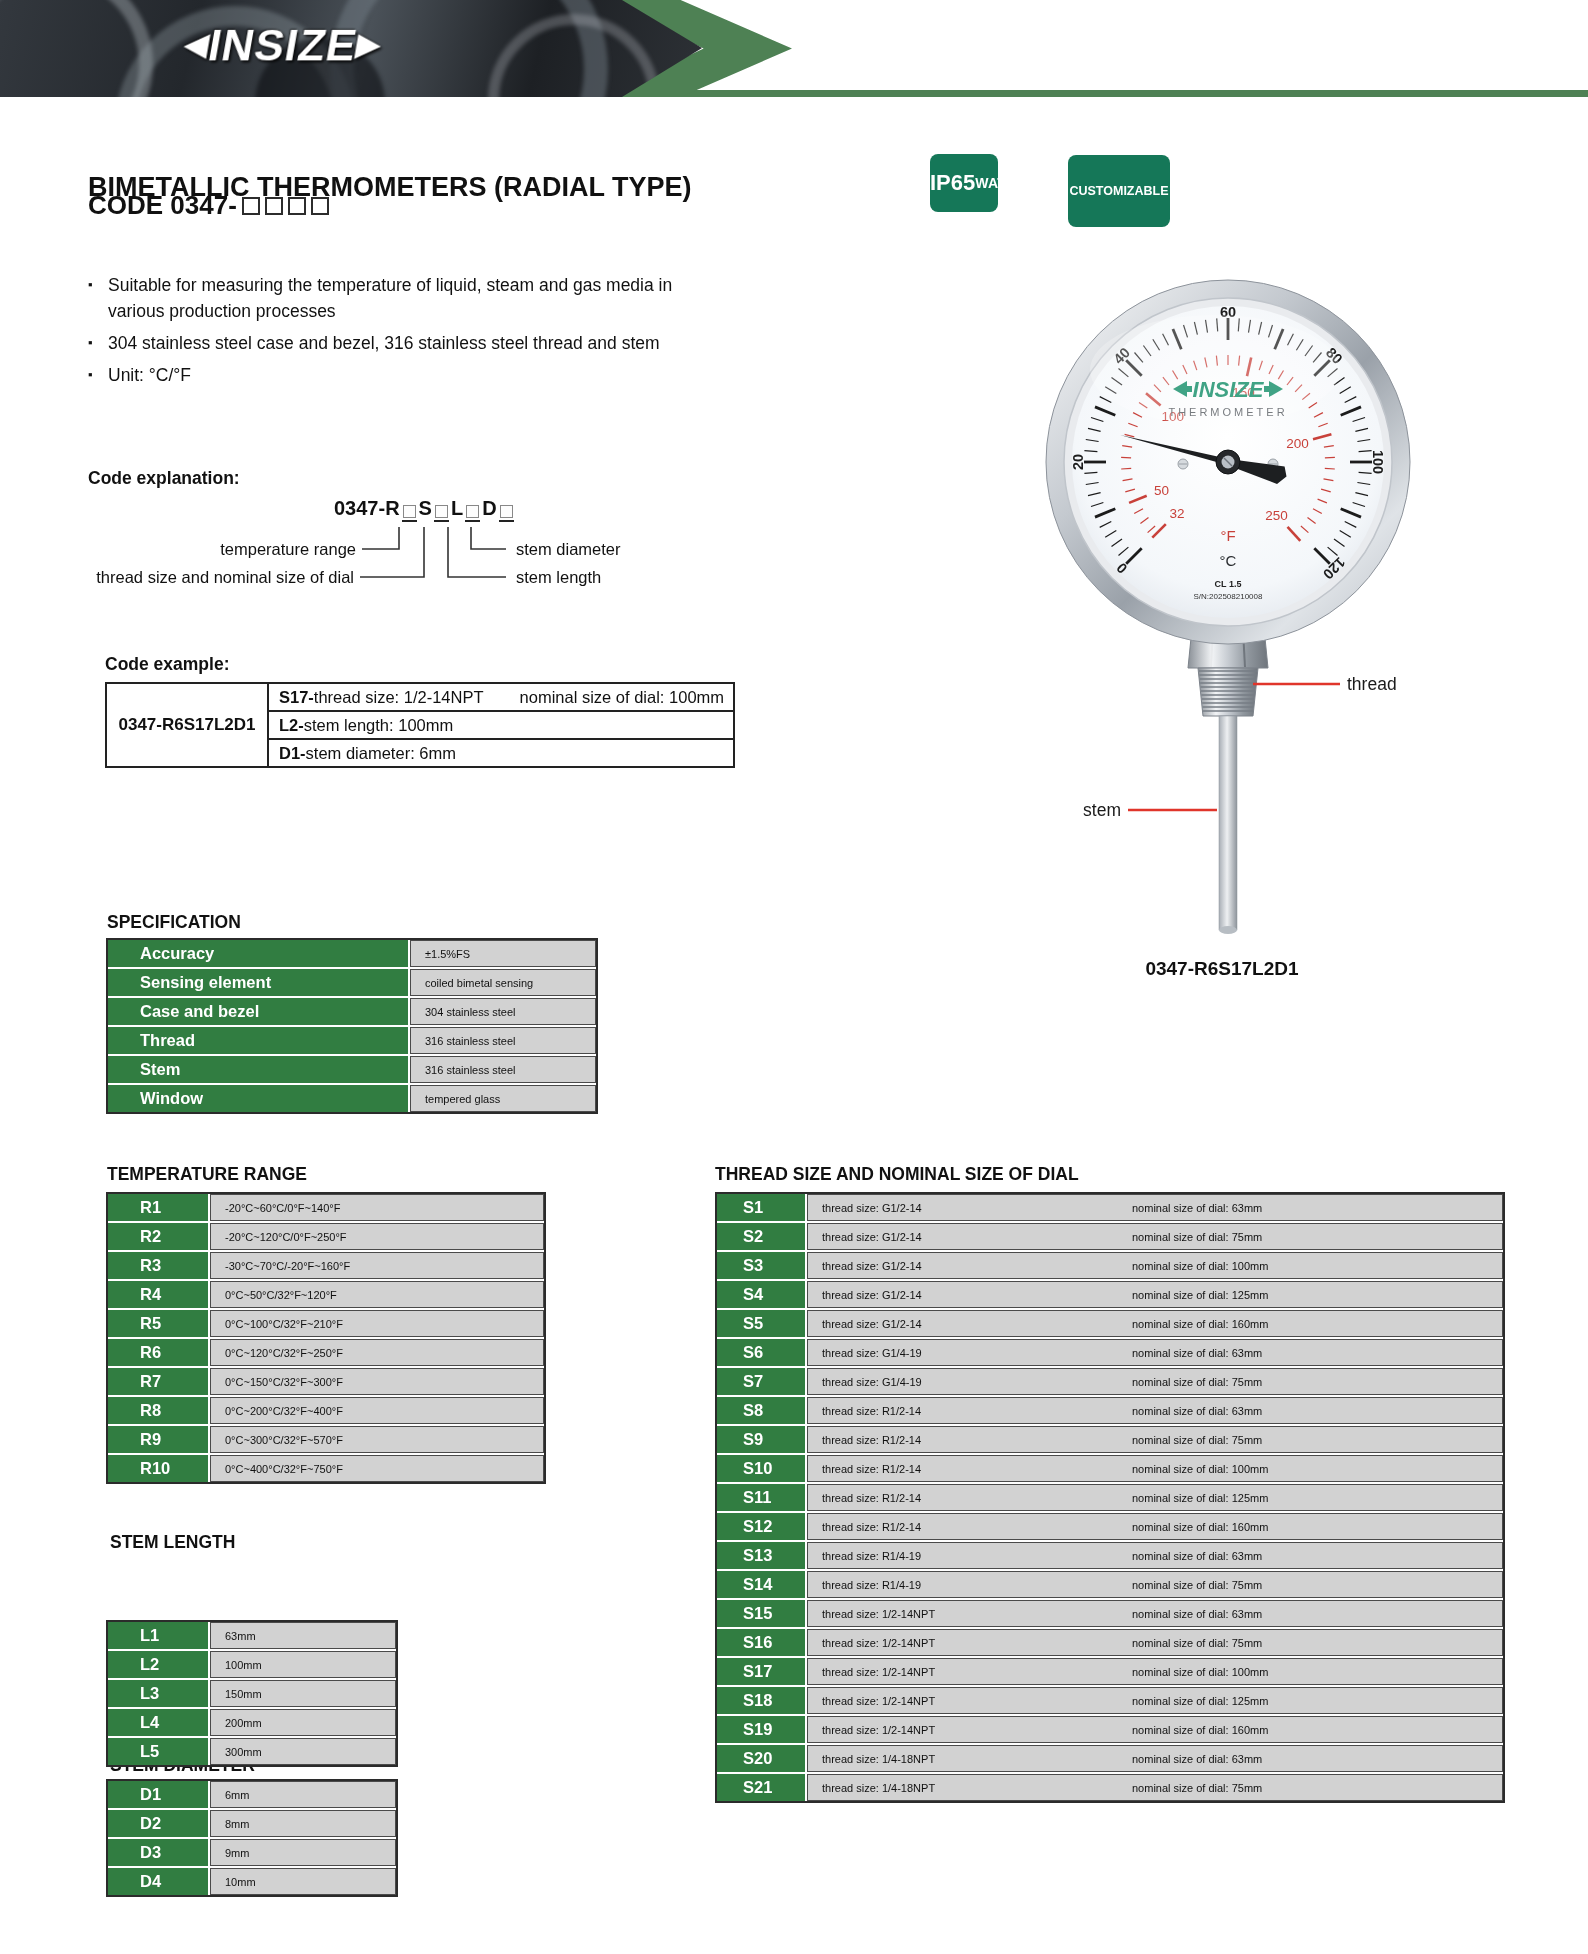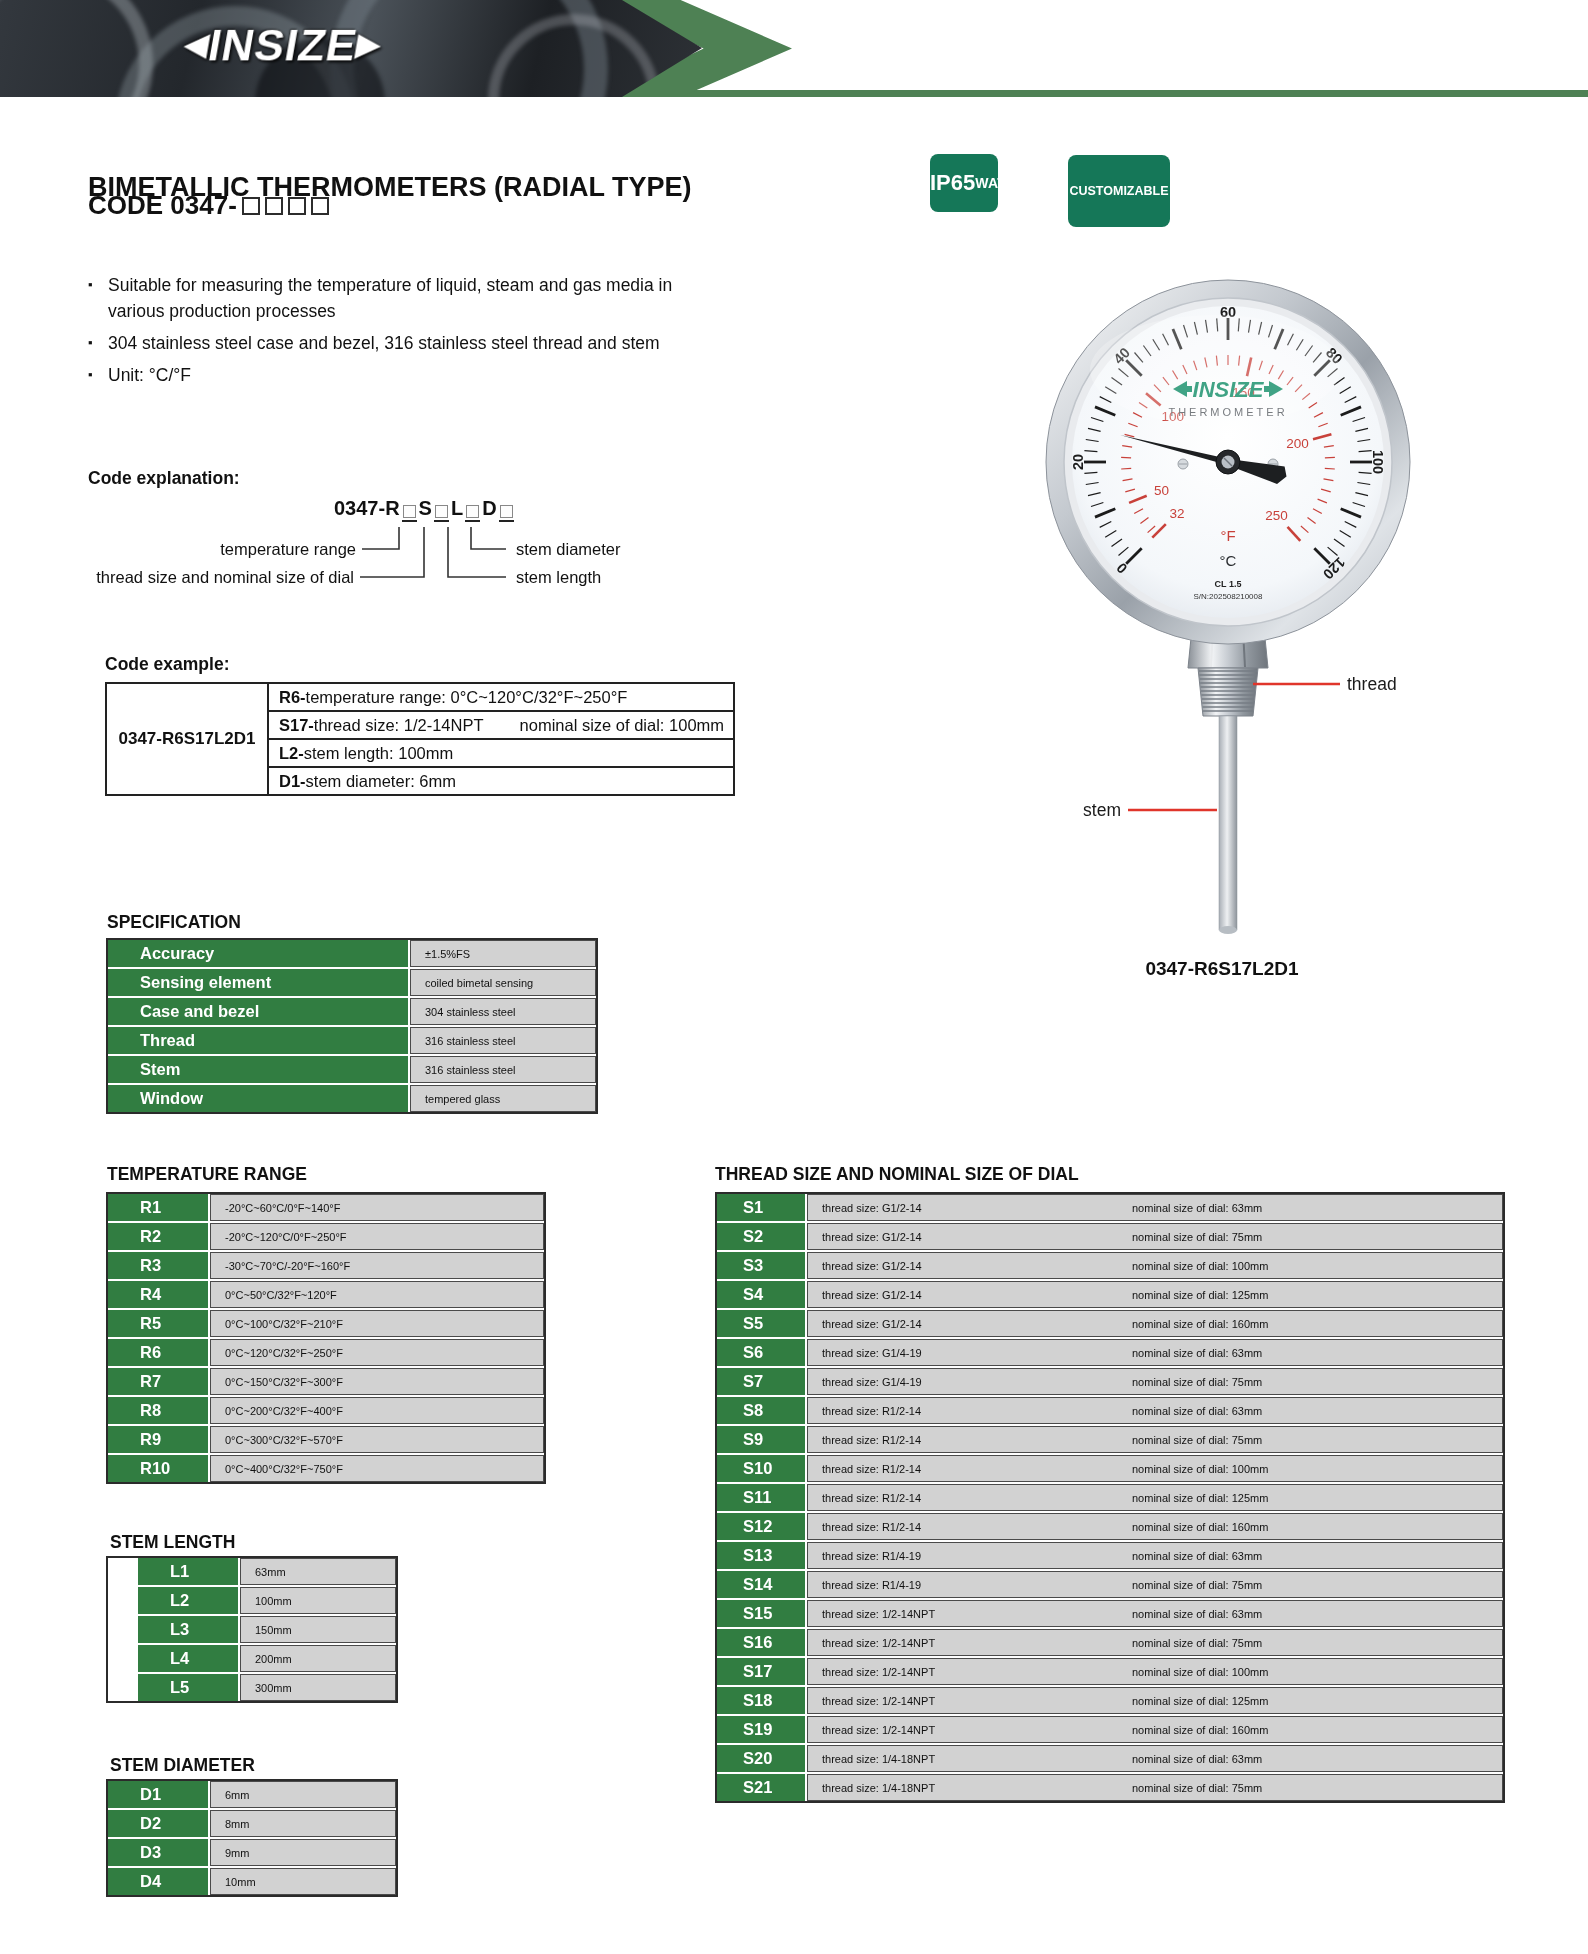--- a/index.html
+++ b/index.html
@@ -67,21 +67,21 @@
           padding-left:32px;box-sizing:border-box;flex:0 0 100px;}
   .k88{flex:0 0 88px;padding-left:26px;}
   .k300{flex:0 0 300px;}
   .dt-val{background:var(--gray);border:1px solid #4a4a4a;flex:1;display:flex;align-items:center;
           padding-left:14px;font-size:11px;box-sizing:border-box;margin-left:2px;white-space:nowrap;}
   .tv1{display:inline-block;width:310px;}
 
   #spec-table{left:106px;top:938px;width:492px;}
   #temp-table{left:106px;top:1192px;width:440px;}
   #thread-table{left:715px;top:1192px;width:790px;}
-  #stemlen-table{left:106px;top:1556px;width:292px;padding-left:30px;}
+  #stemlen-table{left:106px;top:1620px;width:292px;}
   #stemdia-table{left:106px;top:1779px;width:292px;}
 
   
   .product{position:absolute;left:985px;top:250px;}
 
   :root{--green:#317d41;--badge:#157758;--banner:#4e8154;--gray:#d2d2d2;--red:#e0352b;}
 </style>
 </head>
 <body>
 
@@ -127,24 +127,20 @@
     <text x="266" y="35" text-anchor="end">temperature range</text>
     <text x="264" y="63" text-anchor="end">thread size and nominal size of dial</text>
     <text x="426" y="35">stem diameter</text>
     <text x="426" y="63">stem length</text>
   </svg>
 
   <div class="sec-h" style="left:105px;top:654px;">Code example:</div>
   <div class="ce">
     <div class="ce-code">0347-R6S17L2D1</div>
     <div class="ce-rows" id="ce-rows">
-        <div class="ce-row">
-          <span class="ce-b">R6-</span>
-          <span>temperature range: 0°C~120°C/32°F~250°F</span>
-        </div>
         <div class="ce-row">
           <span class="ce-b">S17-</span>
           <span>thread size: 1/2-14NPT</span>
           <span class="ce-t2">nominal size of dial: 100mm</span>
         </div>
         <div class="ce-row">
           <span class="ce-b">L2-</span>
           <span>stem length: 100mm</span>
         </div>
         <div class="ce-row">

